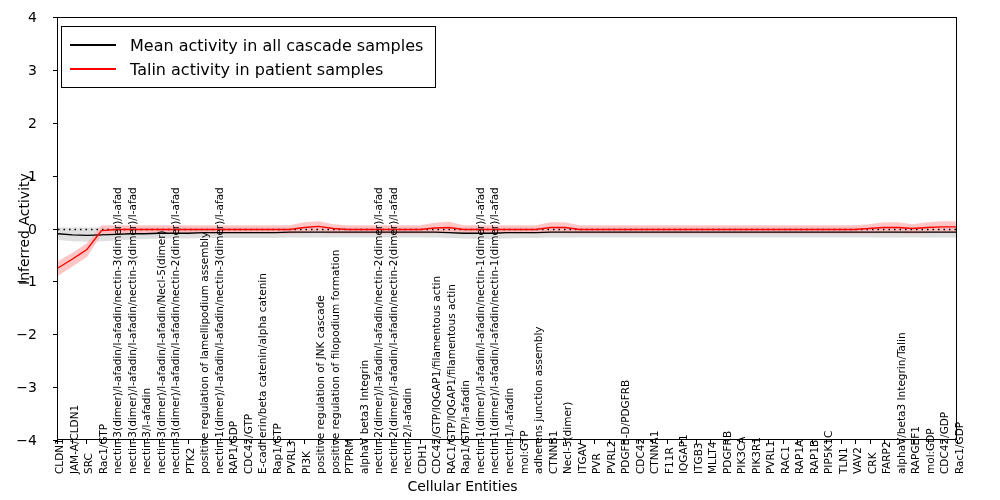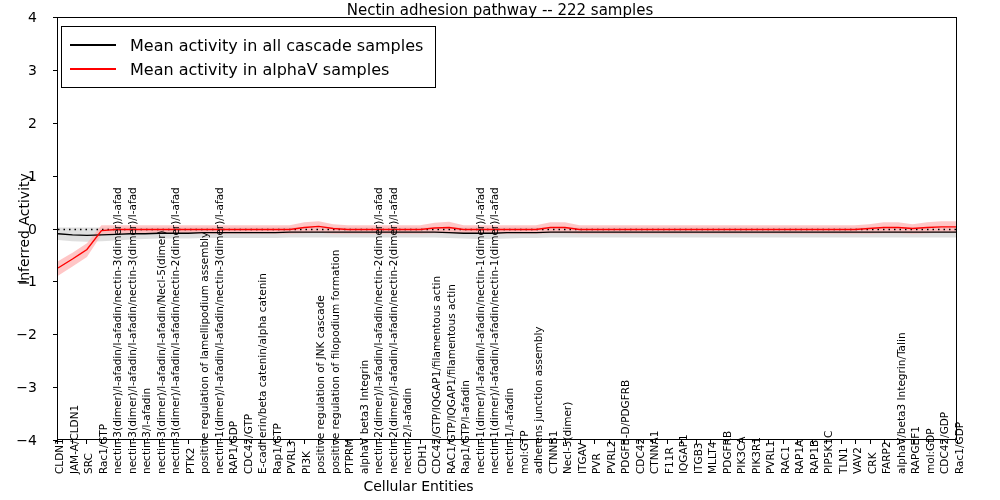--- a/index.html
+++ b/index.html
@@ -35,39 +35,38 @@
   .xtick-mark{position:absolute;top:440px;width:1px;height:4px;background:#000;}
   #xticklabels{position:absolute;left:57px;top:444px;width:900px;height:30px;}
   .xtick-label{
     position:absolute;bottom:0;left:0;
     font-size:10.5px;color:#000;white-space:nowrap;
     transform-origin:left bottom;
     transform:rotate(-90deg) translateY(4px);
   }
   #xlabel{
     position:absolute;left:0;top:478px;width:837px;
-    text-align:center;font-size:14px;color:#000;
+    text-align:center;font-size:14px;color:#000;padding-left:44px;
   }
 
   
   #legend{
     position:absolute;left:61px;top:26px;
     border:1px solid #000;background:#fff;
     padding:6px 12px 6px 8px;box-sizing:border-box;
   }
   .legend-row{display:flex;align-items:center;height:24px;}
   .legend-swatch{width:46px;height:2px;margin-right:14px;flex:0 0 auto;}
   .legend-text{font-size:16px;color:#000;white-space:nowrap;}
 </style>
 </head>
 <body>
 
 <div id="fig">
 
-  <div id="title">Nectin adhesion pathway -- 222 samples</div>
 
   <div id="ylabel">Inferred Activity</div>
   <div id="yticks-layer">
       <div class="ytick-label" style="top: 440px;">−4</div>
       <div class="ytick-mark" style="top: 440px;"></div>
       <div class="ytick-label" style="top: 387.125px;">−3</div>
       <div class="ytick-mark" style="top: 387.125px;"></div>
       <div class="ytick-label" style="top: 334.25px;">−2</div>
       <div class="ytick-mark" style="top: 334.25px;"></div>
       <div class="ytick-label" style="top: 281.375px;">−1</div>
@@ -230,17 +229,17 @@
     </div>
   <div id="xlabel">Cellular Entities</div>
 
   <div id="legend">
     <div class="legend-row">
       <span class="legend-swatch" style="background:#000"></span>
       <span class="legend-text">Mean activity in all cascade samples</span>
     </div>
     <div class="legend-row">
       <span class="legend-swatch" style="background:#f00"></span>
-      <span class="legend-text">Mean activity in alphaV samples</span>
+      <span class="legend-text">Talin activity in patient samples</span>
     </div>
   </div>
 
 </div>
 
 </body></html>

